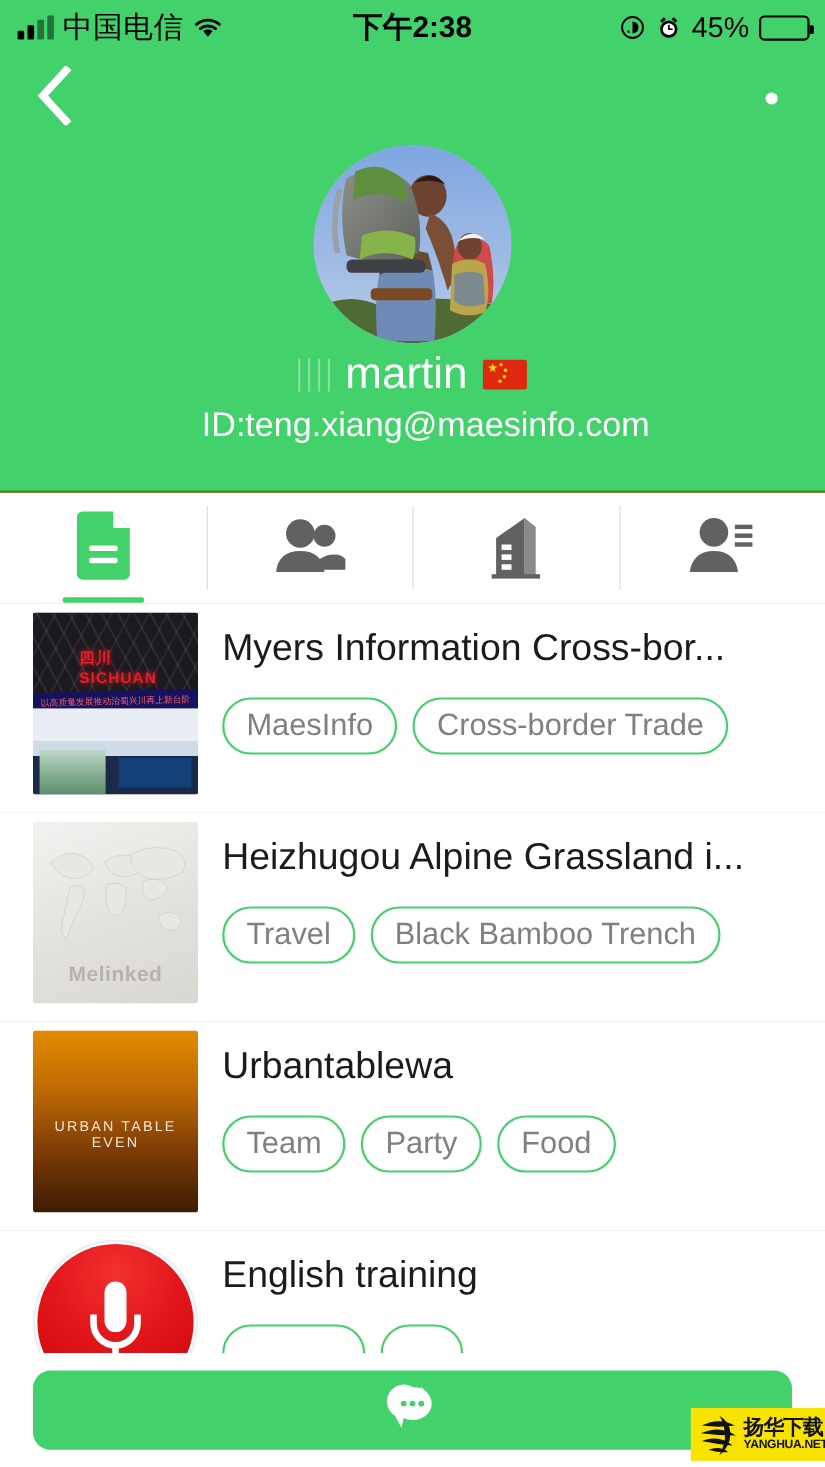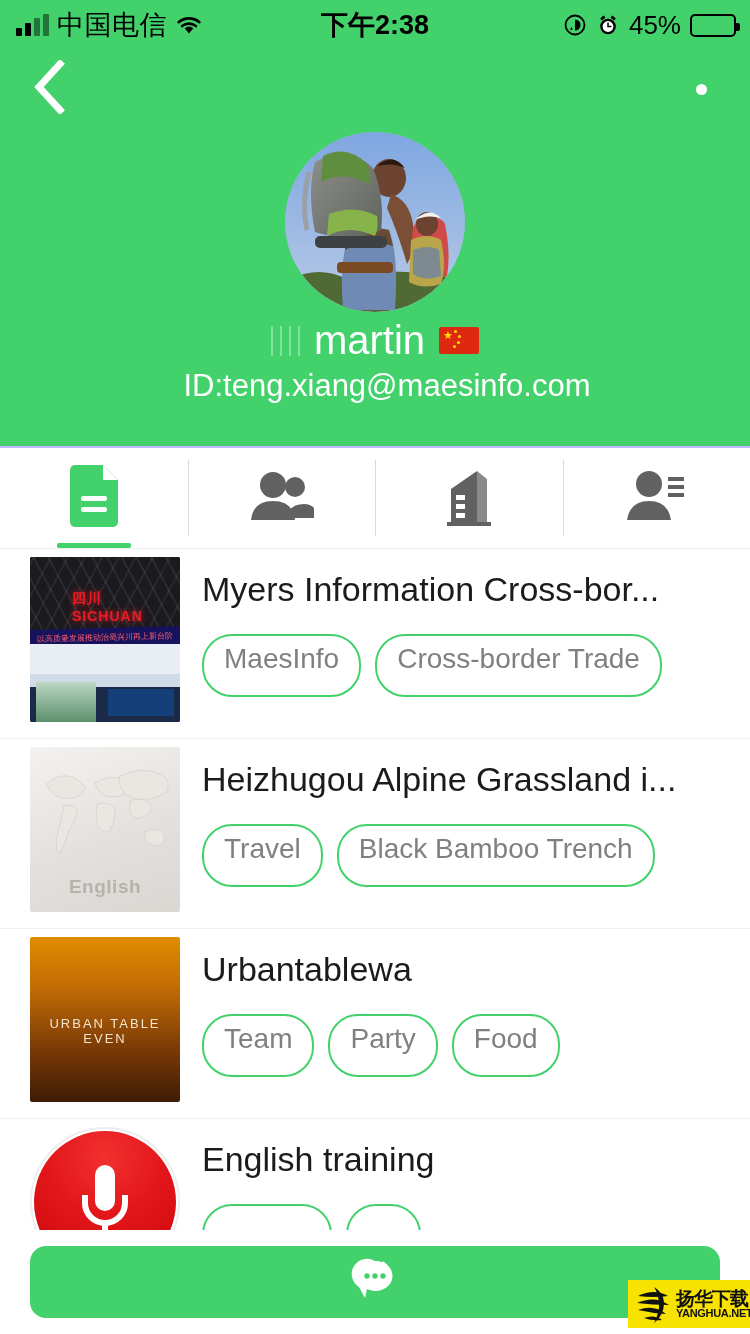--- a/index.html
+++ b/index.html
@@ -5,21 +5,21 @@
   * { box-sizing: border-box; margin: 0; padding: 0; }
   html, body {
     width: 750px; height: 1334px;
     font-family: "Liberation Sans", sans-serif;
     background: #ffffff;
     overflow: hidden;
   }
   #app {
     position: relative;
     width: 750px; height: 1334px;
-    background: #c4b5fd;
+    background: #4d7c0f;
     overflow: hidden;
   }
 
   
   .header {
     position: absolute; top: 0; left: 0;
     width: 750px; height: 446px;
     background: #43d16c;
   }
 
@@ -161,21 +161,21 @@
     background: #ddd;
   }
   .row-body { flex: 1 1 auto; padding-left: 22px; padding-top: 14px; min-width: 0; }
   .row-title {
     font-size: 34px; color: #1b1b1b; line-height: 1.1;
     white-space: nowrap; overflow: hidden;
   }
   .tags { display: flex; gap: 14px; margin-top: 26px; flex-wrap: nowrap; }
   .tag {
     border: 2px solid #43d16c; border-radius: 30px;
-    padding: 7px 20px 20px;
+    padding: 7px 20px 9px;
     font-size: 28px; color: #808080; white-space: nowrap;
   }
 
   
   .thumb-expo { background: #1c1b20; position: relative; }
   .thumb-expo .ceiling {
     position: absolute; left: 0; top: 0; width: 100%; height: 48%;
     background:
       repeating-linear-gradient(62deg, rgba(255,255,255,.07) 0 2px, transparent 2px 13px),
       repeating-linear-gradient(-62deg, rgba(255,255,255,.06) 0 2px, transparent 2px 15px),
@@ -468,21 +468,21 @@
           <g fill="#e9e7e2" stroke="#cdcac4" stroke-width="0.6">
             <path d="M10 28 q12 -12 26 -8 q10 4 14 12 q-6 10 -16 10 q-14 2 -24 -14z"></path>
             <path d="M28 50 q10 -4 14 4 q-2 12 -8 20 q-6 16 -10 24 q-6 -6 -2 -20 q4 -16 6 -28z"></path>
             <path d="M60 26 q14 -8 28 -4 q10 6 6 14 q-12 6 -22 4 q-10 -4 -12 -14z"></path>
             <path d="M62 48 q12 -4 18 4 q0 16 -6 24 q-10 2 -12 -10 q-2 -10 0 -18z"></path>
             <path d="M84 20 q22 -12 44 -2 q10 8 4 18 q-16 10 -32 6 q-16 -4 -16 -22z"></path>
             <path d="M96 44 q16 -4 22 6 q-4 12 -16 12 q-10 -4 -6 -18z"></path>
             <path d="M110 76 q12 -6 20 2 q2 10 -8 12 q-12 0 -12 -14z"></path>
           </g>
         </svg>
-        <div class="wm">English</div>
+        <div class="wm">Melinked</div>
       </div>
       <div class="row-body">
         <div class="row-title">Heizhugou Alpine Grassland i...</div>
         <div class="tags">
           <span class="tag">Travel</span>
           <span class="tag">Black Bamboo Trench</span>
         </div>
       </div>
     </div>
 

